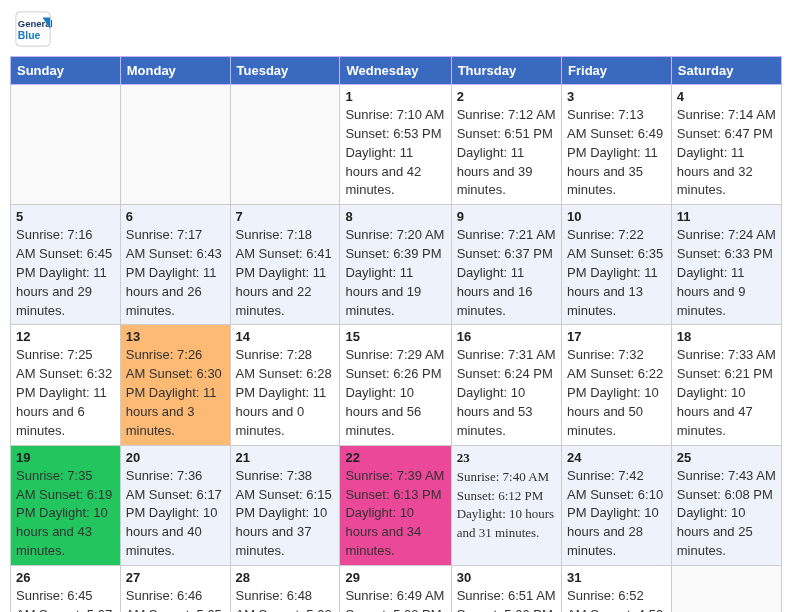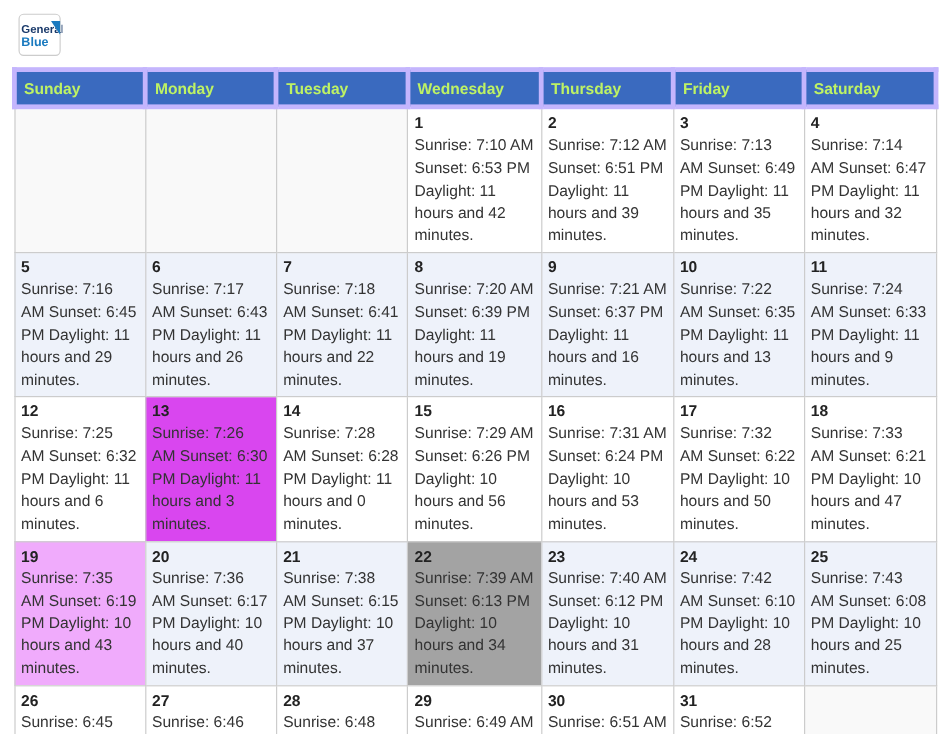--- a/index.html
+++ b/index.html
@@ -29,26 +29,26 @@
       font-size: 15px;
       color: #444;
     }
     .calendar {
       width: 100%;
       border-collapse: collapse;
       border: 1px solid #bbb;
     }
     .calendar th {
       background: #3a6abf;
-      color: #bef264;
+      color: #ffffff;
       font-size: 13px;
       font-weight: bold;
       text-align: left;
       padding: 6px 6px;
-      border: 4px solid #c4b5fd;
+      border: 1px solid #c4b5fd;
     }
     .calendar td {
       vertical-align: top;
       border: 1px solid #ccc;
       padding: 4px 5px;
       width: 113px;
       min-height: 80px;
       font-size: 11px;
       color: #333;
       background: #fff;
@@ -187,21 +187,21 @@
 Daylight: 11 hours and 9 minutes.</div>
         </td>
       </tr>
       <tr>
         <td style="background: rgb(255, 255, 255);">
           <div class="day-number">12</div>
           <div class="day-info">Sunrise: 7:25 AM
 Sunset: 6:32 PM
 Daylight: 11 hours and 6 minutes.</div>
         </td>
-        <td style="background: #d946ef; margin-left: 16px;">
+        <td style="background: #fdba74; margin-left: 16px;">
           <div class="day-number">13</div>
           <div class="day-info">Sunrise: 7:26 AM
 Sunset: 6:30 PM
 Daylight: 11 hours and 3 minutes.</div>
         </td>
         <td style="background: rgb(255, 255, 255);">
           <div class="day-number">14</div>
           <div class="day-info">Sunrise: 7:28 AM
 Sunset: 6:28 PM
 Daylight: 11 hours and 0 minutes.</div>
@@ -225,45 +225,45 @@
 Daylight: 10 hours and 50 minutes.</div>
         </td>
         <td style="background: rgb(255, 255, 255); margin-top: 29px;">
           <div class="day-number">18</div>
           <div class="day-info">Sunrise: 7:33 AM
 Sunset: 6:21 PM
 Daylight: 10 hours and 47 minutes.</div>
         </td>
       </tr>
       <tr>
-        <td style="background: #f0abfc;">
+        <td style="background: #22c55e;">
           <div class="day-number">19</div>
           <div class="day-info">Sunrise: 7:35 AM
 Sunset: 6:19 PM
 Daylight: 10 hours and 43 minutes.</div>
         </td>
         <td style="background: rgb(238, 242, 250);">
           <div class="day-number">20</div>
           <div class="day-info">Sunrise: 7:36 AM
 Sunset: 6:17 PM
 Daylight: 10 hours and 40 minutes.</div>
         </td>
         <td style="background: rgb(238, 242, 250);">
           <div class="day-number">21</div>
           <div class="day-info">Sunrise: 7:38 AM
 Sunset: 6:15 PM
 Daylight: 10 hours and 37 minutes.</div>
         </td>
-        <td style="background: #a3a3a3;">
+        <td style="background: #ec4899;">
           <div class="day-number">22</div>
           <div class="day-info">Sunrise: 7:39 AM
 Sunset: 6:13 PM
 Daylight: 10 hours and 34 minutes.</div>
         </td>
-        <td style="background: rgb(238, 242, 250);">
+        <td style="background: rgb(238, 242, 250); font-family: Liberation Serif, serif;">
           <div class="day-number">23</div>
           <div class="day-info">Sunrise: 7:40 AM
 Sunset: 6:12 PM
 Daylight: 10 hours and 31 minutes.</div>
         </td>
         <td style="background: rgb(238, 242, 250);">
           <div class="day-number">24</div>
           <div class="day-info">Sunrise: 7:42 AM
 Sunset: 6:10 PM
 Daylight: 10 hours and 28 minutes.</div>

